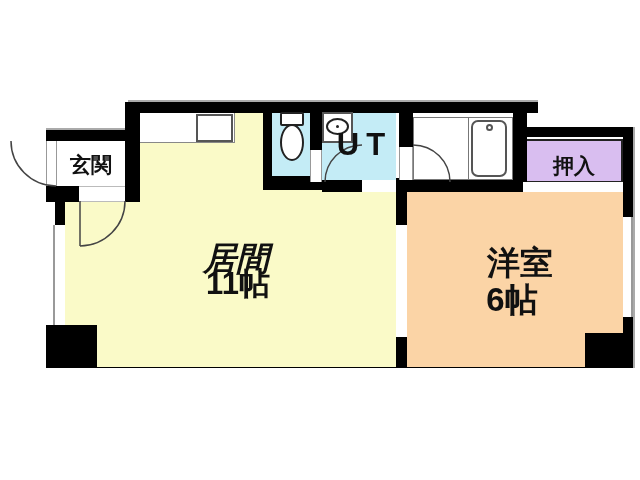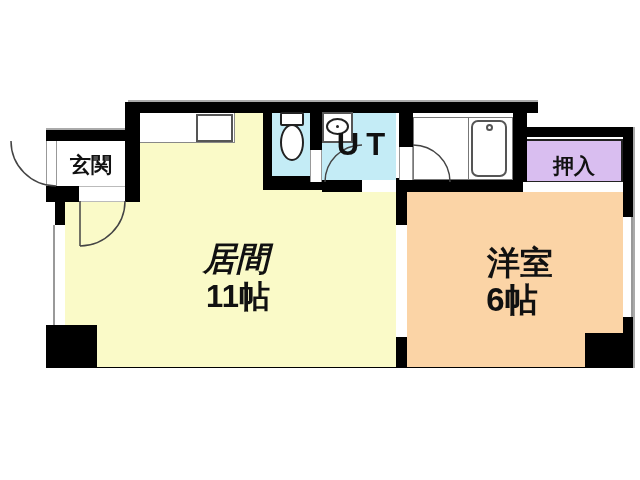--- a/index.html
+++ b/index.html
@@ -80,19 +80,19 @@
   <svg class="arcs" width="640" height="480">
     <path d="M 11 141 A 45 45 0 0 0 56 186" fill="none" stroke="#444" stroke-width="1.5"></path>
     <path d="M 80 201 L 80 246" fill="none" stroke="#444" stroke-width="1.5"></path>
     <path d="M 125 201 A 45 45 0 0 1 80 246" fill="none" stroke="#444" stroke-width="1.5"></path>
     <path d="M 325 182 A 37 37 0 0 1 362 145" fill="none" stroke="#444" stroke-width="1.5"></path>
     <path d="M 413 145 A 37 37 0 0 1 450 182" fill="none" stroke="#444" stroke-width="1.5"></path>
   </svg>
 
   <div class="room-label" style="left:91px;top:164px;font-size:21px;">玄関</div>
   <div class="room-label" style="left:236px;top:258px;font-size:33px;font-style:italic;">居間</div>
-  <div class="room-label" style="left:238px;top:296px;font-size:31px;">11帖</div>
+  <div class="room-label" style="left:238px;top:283px;font-size:31px;">11帖</div>
   <div class="room-label" style="left:361px;top:144px;font-size:31px;letter-spacing:7px;padding-left:7px;">UT</div>
   <div class="room-label" style="left:520px;top:262px;font-size:33px;">洋室</div>
   <div class="room-label" style="left:512px;top:299px;font-size:33px;">6帖</div>
   <div class="room-label" style="left:574px;top:165px;font-size:21px;">押入</div>
 
 </div>
 
 </body></html>

